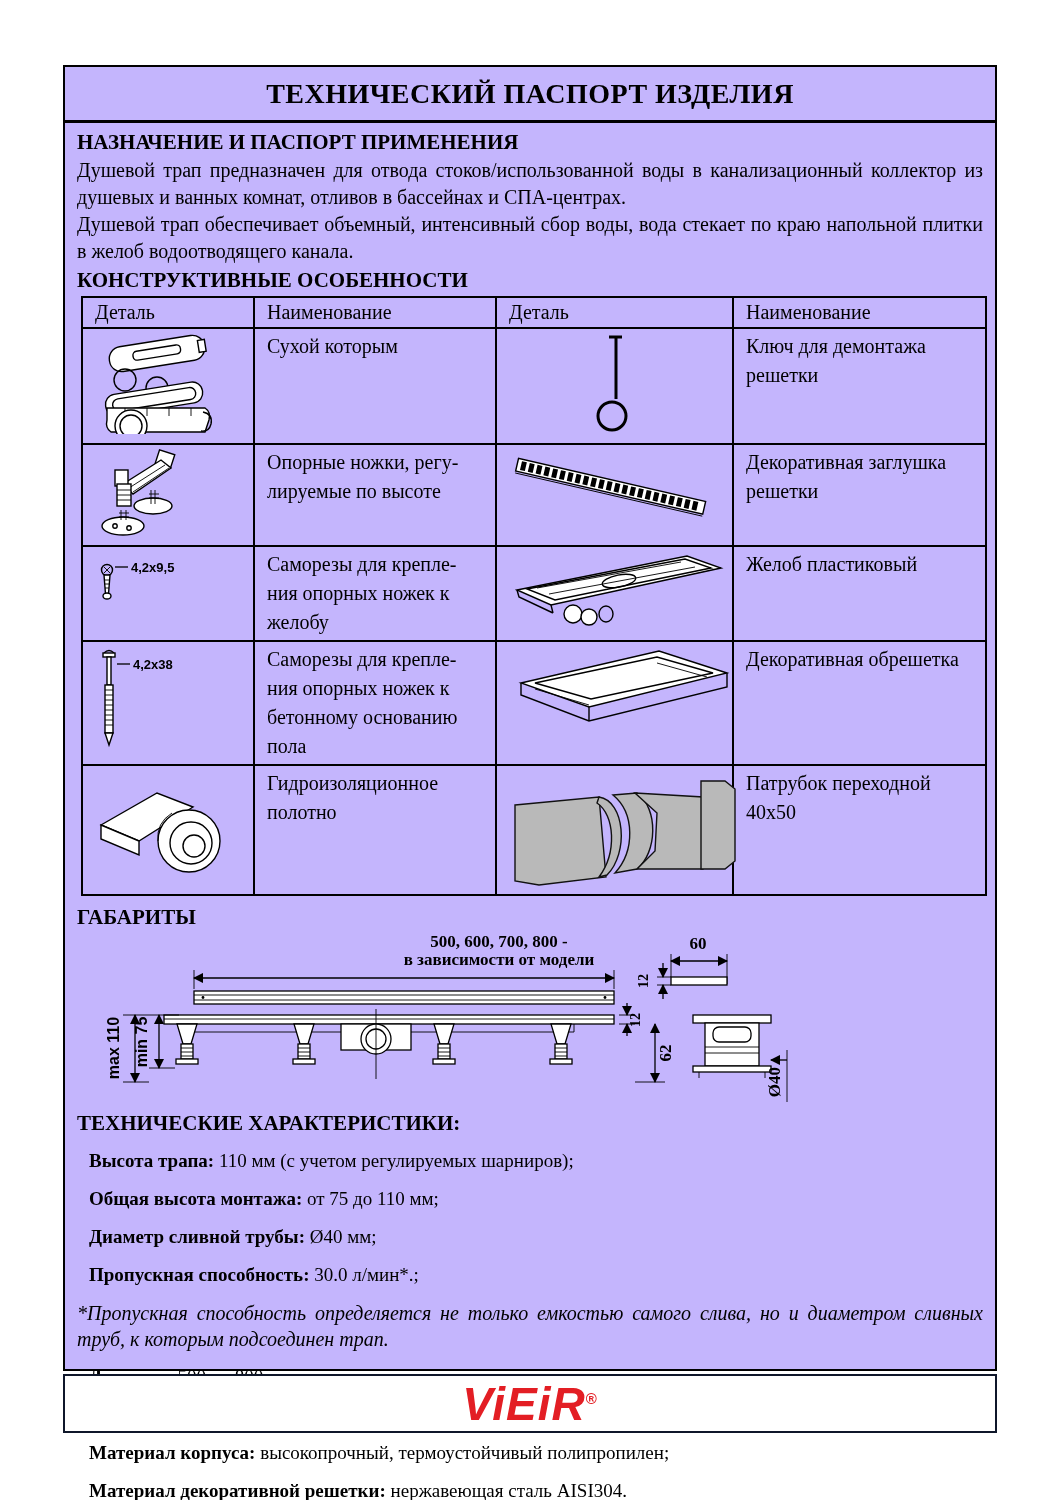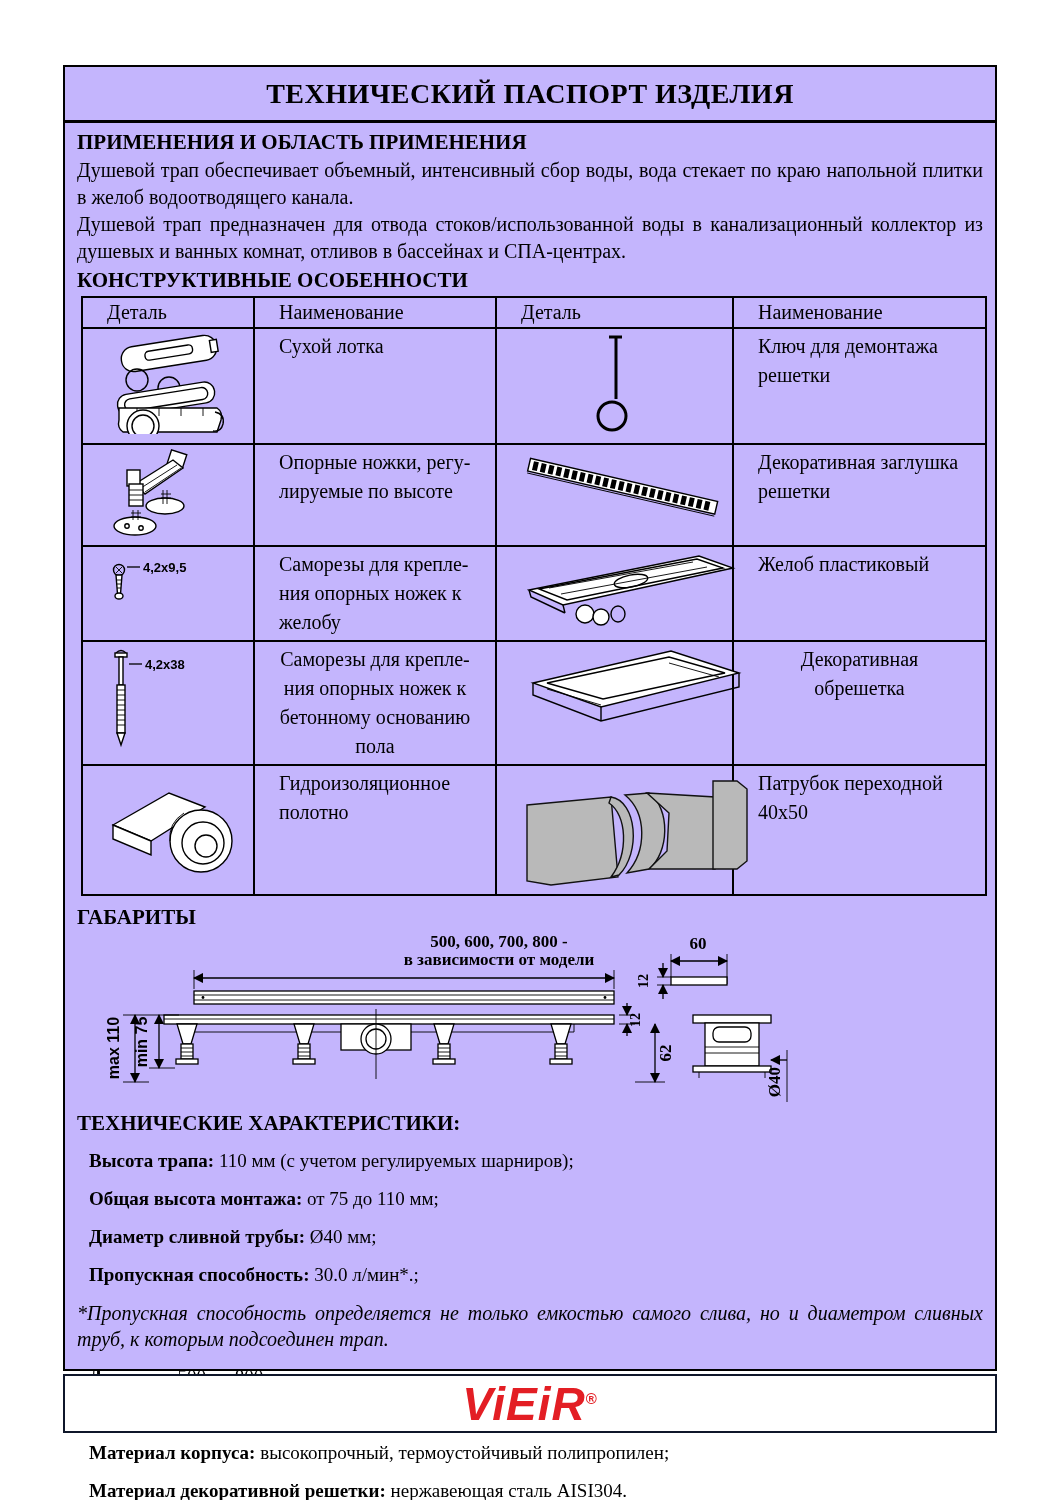--- a/index.html
+++ b/index.html
@@ -29,31 +29,31 @@
   }
   p.body {
     font-size: 20px; line-height: 27px; text-align: justify; margin: 0;
   }
   table.parts {
     border-collapse: collapse; table-layout: fixed;
     width: 904px; margin: 3px 0 0 4px;
   }
   table.parts th, table.parts td {
     border: 2px solid #000; vertical-align: top;
-    padding: 3px 24px;
+    padding: 3px 12px;
   }
   table.parts th {
     font-weight: normal; font-size: 20px; text-align: left; height: 29px;
   }
   td.nm { font-size: 20px; line-height: 29px; white-space: pre-line; }
   td.ic { padding: 4px 6px; }
   tr.r1 td { height: 108px; }
   tr.r2 td { height: 96px; margin-top: 36px; }
   tr.r3 td { height: 84px; }
-  tr.r4 td { height: 112px; text-align: center; }
+  tr.r4 td { height: 112px; }
   tr.r5 td { height: 123px; }
   h2.gab { margin-top: 9px; }
   svg.dims { display:block; margin: 0 0 0 2px; }
   
   .ln { stroke:#000; stroke-width:1.3; fill:none; }
   .lt { stroke:#000; stroke-width:.9; fill:none; }
   .sh { fill:#fff; stroke:#000; stroke-width:1.3; }
   .t-bold { font: bold 17px "Liberation Serif", serif; }
   .t-dim  { font: bold 14px "Liberation Serif", serif; }
   .t-sans { font: bold 16px "Liberation Sans", sans-serif; }
@@ -81,23 +81,23 @@
 </head>
 <body>
 
 <div class="page">
   <div class="doc-box">
 
     <div class="title-bar">ТЕХНИЧЕСКИЙ ПАСПОРТ ИЗДЕЛИЯ</div>
 
     <div class="content">
 
-      <h2 class="sec">ПРИМЕНЕНИЯ И ОБЛАСТЬ ПРИМЕНЕНИЯ</h2>
+      <h2 class="sec">НАЗНАЧЕНИЕ И ПАСПОРТ ПРИМЕНЕНИЯ</h2>
+      <p class="body">Душевой трап предназначен для отвода стоков/использованной воды в канализационный коллектор из душевых и ванных комнат, отливов в бассейнах и СПА-центрах.</p>
       <p class="body">Душевой трап обеспечивает объемный, интенсивный сбор воды, вода стекает по краю напольной плитки в желоб водоотводящего канала.</p>
-      <p class="body">Душевой трап предназначен для отвода стоков/использованной воды в канализационный коллектор из душевых и ванных комнат, отливов в бассейнах и СПА-центрах.</p>
 
       <h2 class="sec">КОНСТРУКТИВНЫЕ ОСОБЕННОСТИ</h2>
 
       <table class="parts">
         <colgroup>
             <col style="width:172px">
             <col style="width:242px">
             <col style="width:237px">
             <col style="width:253px">
           </colgroup>
@@ -123,21 +123,21 @@
                 <rect x="10" y="56" width="98" height="21" rx="10" class="ico-f"></rect>
                 <rect x="17" y="61" width="84" height="12" rx="6" class="ico"></rect>
               </g>
               <path d="M12,76 h98 q6,4 4,12 l-4,12 h-94 q-6,-4 -4,-12 z" class="ico-f"></path>
               <path d="M30,76 v8 M52,76 v8 M74,76 v8 M96,76 v8" class="lt"></path>
               <circle cx="36" cy="94" r="16" class="ico-f"></circle>
               <circle cx="36" cy="94" r="11" class="ico"></circle>
               <path d="M108,80 q10,2 8,12 q-2,8 -10,7" class="ico"></path>
             </svg>
           </td>
-          <td class="nm">Сухой лотка</td>
+          <td class="nm">Сухой которым</td>
           <td class="ic" style="text-align:center">
             <svg width="64" height="104" viewBox="0 0 64 104">
               <path d="M26,5 h13 M33,5 v62" stroke="#000" stroke-width="3" fill="none"></path>
               <circle cx="29" cy="84" r="14" stroke="#000" stroke-width="3" fill="none"></circle>
             </svg>
           </td>
           <td class="nm">Ключ для демонтажа
 решетки</td>
         </tr>
 

